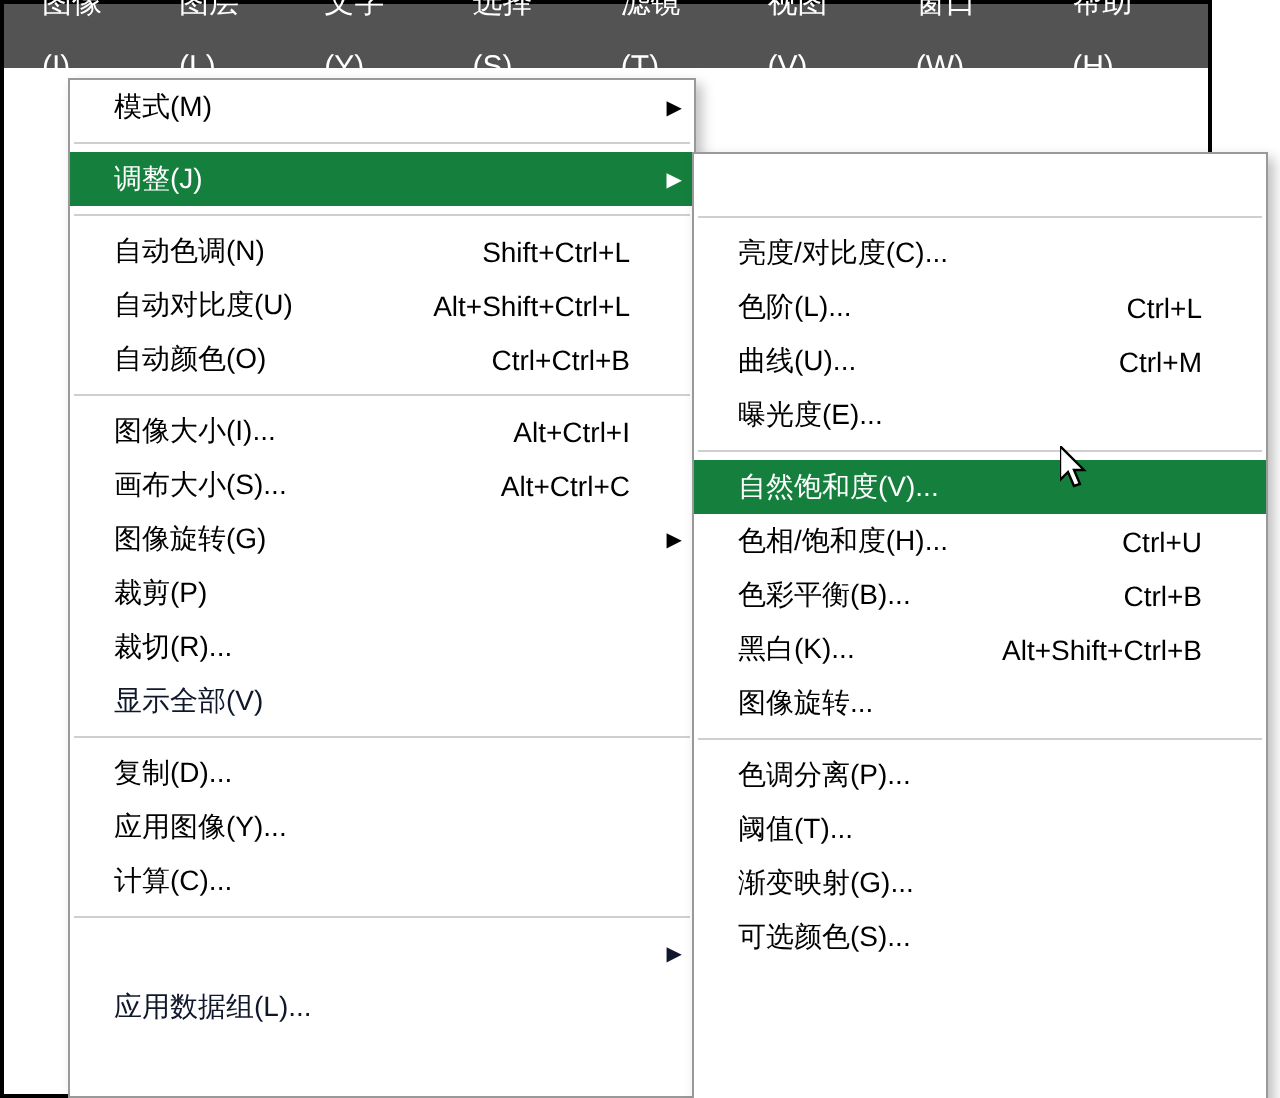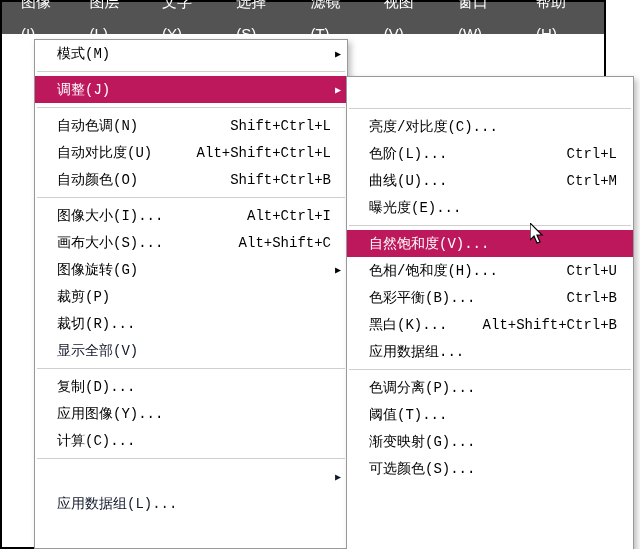--- a/index.html
+++ b/index.html
@@ -51,28 +51,27 @@
   .menu2 {
     top: 42px; left: 344px;
     width: 288px;
     height: 504px;
     overflow: hidden;
   }
   .row {
     display: flex;
     align-items: center;
     height: 27px;
-    padding: 0 16px 0 22px;
+    padding: 0 32px 0 22px;
     color: #000;
     position: relative;
-    font-family: Liberation Mono, monospace;
   }
   .row.disabled { color: #0f172a; }
   .row.highlight {
-    background: #be185d;
+    background: #15803d;
     color: #fff;
   }
   .row .label { flex: 1; white-space: nowrap; }
   .row .shortcut {
     margin-left: auto;
     text-align: right;
     white-space: nowrap;
     font-size: 14px;
     padding-left: 10px;
   }
@@ -126,30 +125,30 @@
         <div class="row">
           <span class="label">自动色调(N)</span>
           <span class="shortcut">Shift+Ctrl+L</span>
         </div>
         <div class="row">
           <span class="label">自动对比度(U)</span>
           <span class="shortcut">Alt+Shift+Ctrl+L</span>
         </div>
         <div class="row">
           <span class="label">自动颜色(O)</span>
-          <span class="shortcut">Shift+Ctrl+B</span>
+          <span class="shortcut">Ctrl+Ctrl+B</span>
         </div>
         <div class="sep"></div>
         <div class="row">
           <span class="label">图像大小(I)...</span>
           <span class="shortcut">Alt+Ctrl+I</span>
         </div>
         <div class="row">
           <span class="label">画布大小(S)...</span>
-          <span class="shortcut">Alt+Shift+C</span>
+          <span class="shortcut">Alt+Ctrl+C</span>
         </div>
         <div class="row">
           <span class="label">图像旋转(G)</span>
           <span class="arrow">▶</span>
         </div>
         <div class="row">
           <span class="label">裁剪(P)</span>
         </div>
         <div class="row">
           <span class="label">裁切(R)...</span>
@@ -202,21 +201,21 @@
         </div>
         <div class="row">
           <span class="label">色彩平衡(B)...</span>
           <span class="shortcut">Ctrl+B</span>
         </div>
         <div class="row">
           <span class="label">黑白(K)...</span>
           <span class="shortcut">Alt+Shift+Ctrl+B</span>
         </div>
         <div class="row">
-          <span class="label">应用数据组...</span>
+          <span class="label">图像旋转...</span>
         </div>
         <div class="sep"></div>
         <div class="row">
           <span class="label">色调分离(P)...</span>
         </div>
         <div class="row">
           <span class="label">阈值(T)...</span>
         </div>
         <div class="row">
           <span class="label">渐变映射(G)...</span>

